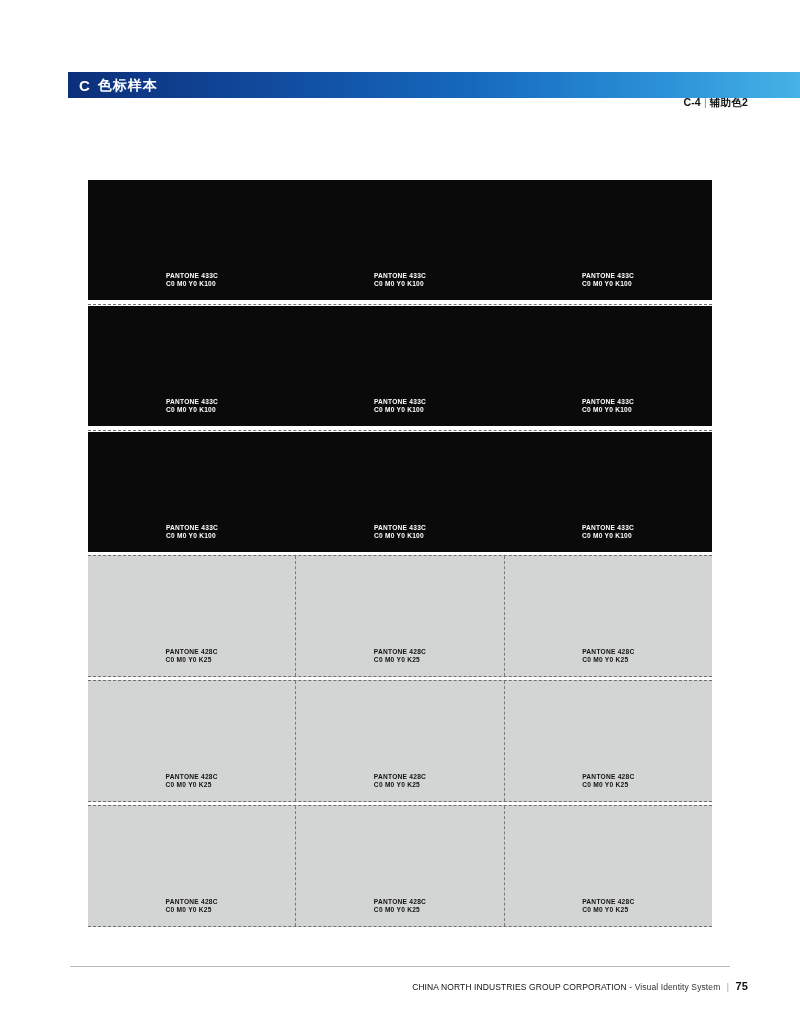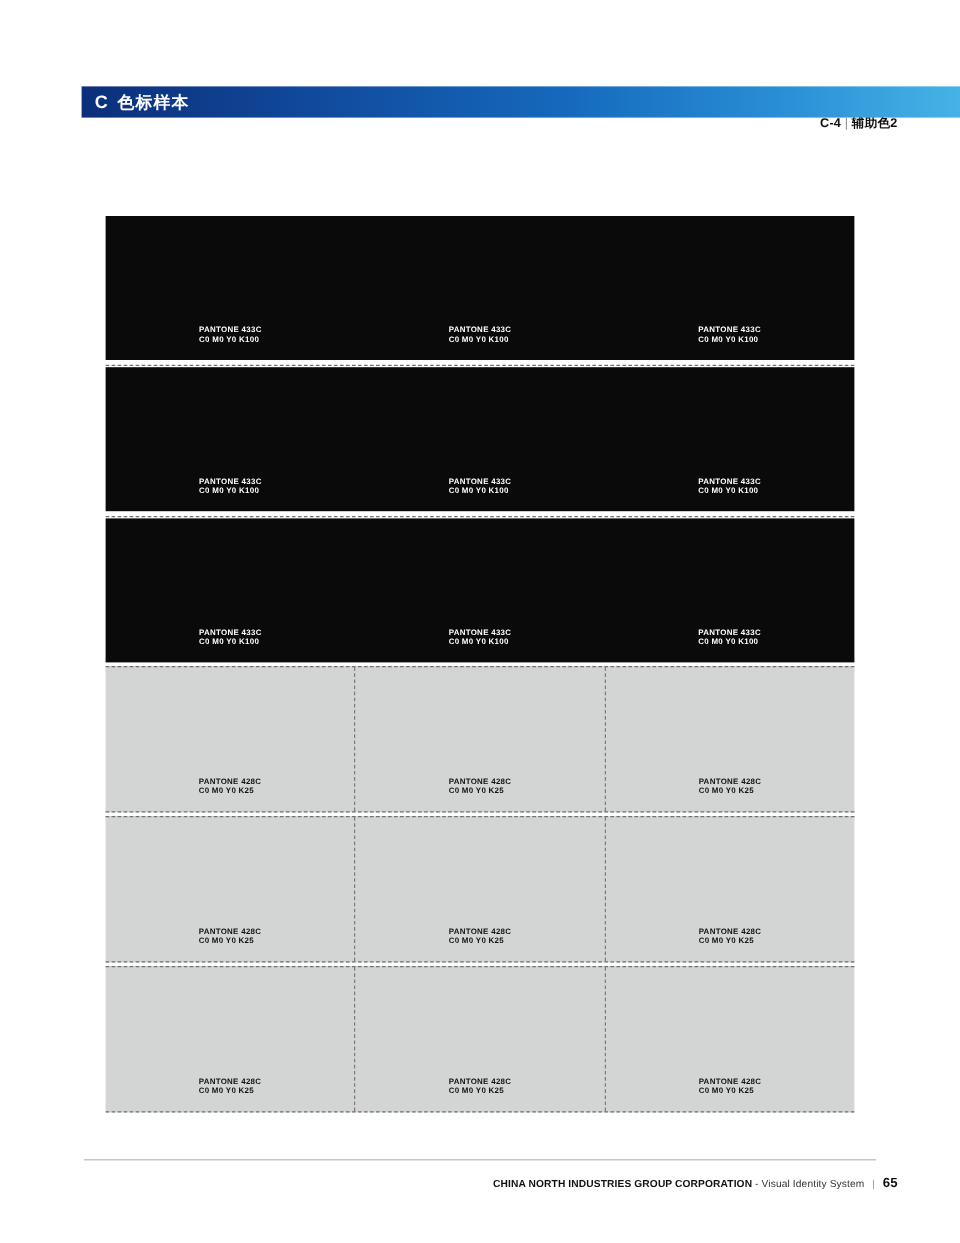--- a/index.html
+++ b/index.html
@@ -143,21 +143,21 @@
   }
   .footer {
     position: absolute;
     right: 52px;
     top: 980px;
     font-size: 8.5px;
     color: #1a1a1a;
     white-space: nowrap;
     letter-spacing: 0.1px;
   }
-  .footer .brand { font-weight: bold; color: #111111; }
+  .footer .brand { font-weight: normal; color: #111111; }
   .footer .subtitle { font-weight: normal; color: #333333; }
   .footer .bar { color: #999999; margin: 0 4px; }
   .footer .pagenum { font-weight: bold; font-size: 11px; color: #111111; }
 </style>
 </head>
 <body>
 
 <div class="page-code">
   <span>C-4</span><span class="sep">|</span><span class="cn">辅助色2</span>
 </div>
@@ -299,14 +299,14 @@
     </div>
   </div>
 
 </div>
 
 <div class="footer-rule"></div>
 <div class="footer">
   <span class="brand">CHINA NORTH INDUSTRIES GROUP CORPORATION</span>
   <span class="subtitle">- Visual Identity System</span>
   <span class="bar">|</span>
-  <span class="pagenum">65</span>
+  <span class="pagenum">75</span>
 </div>
 
 </body></html>

